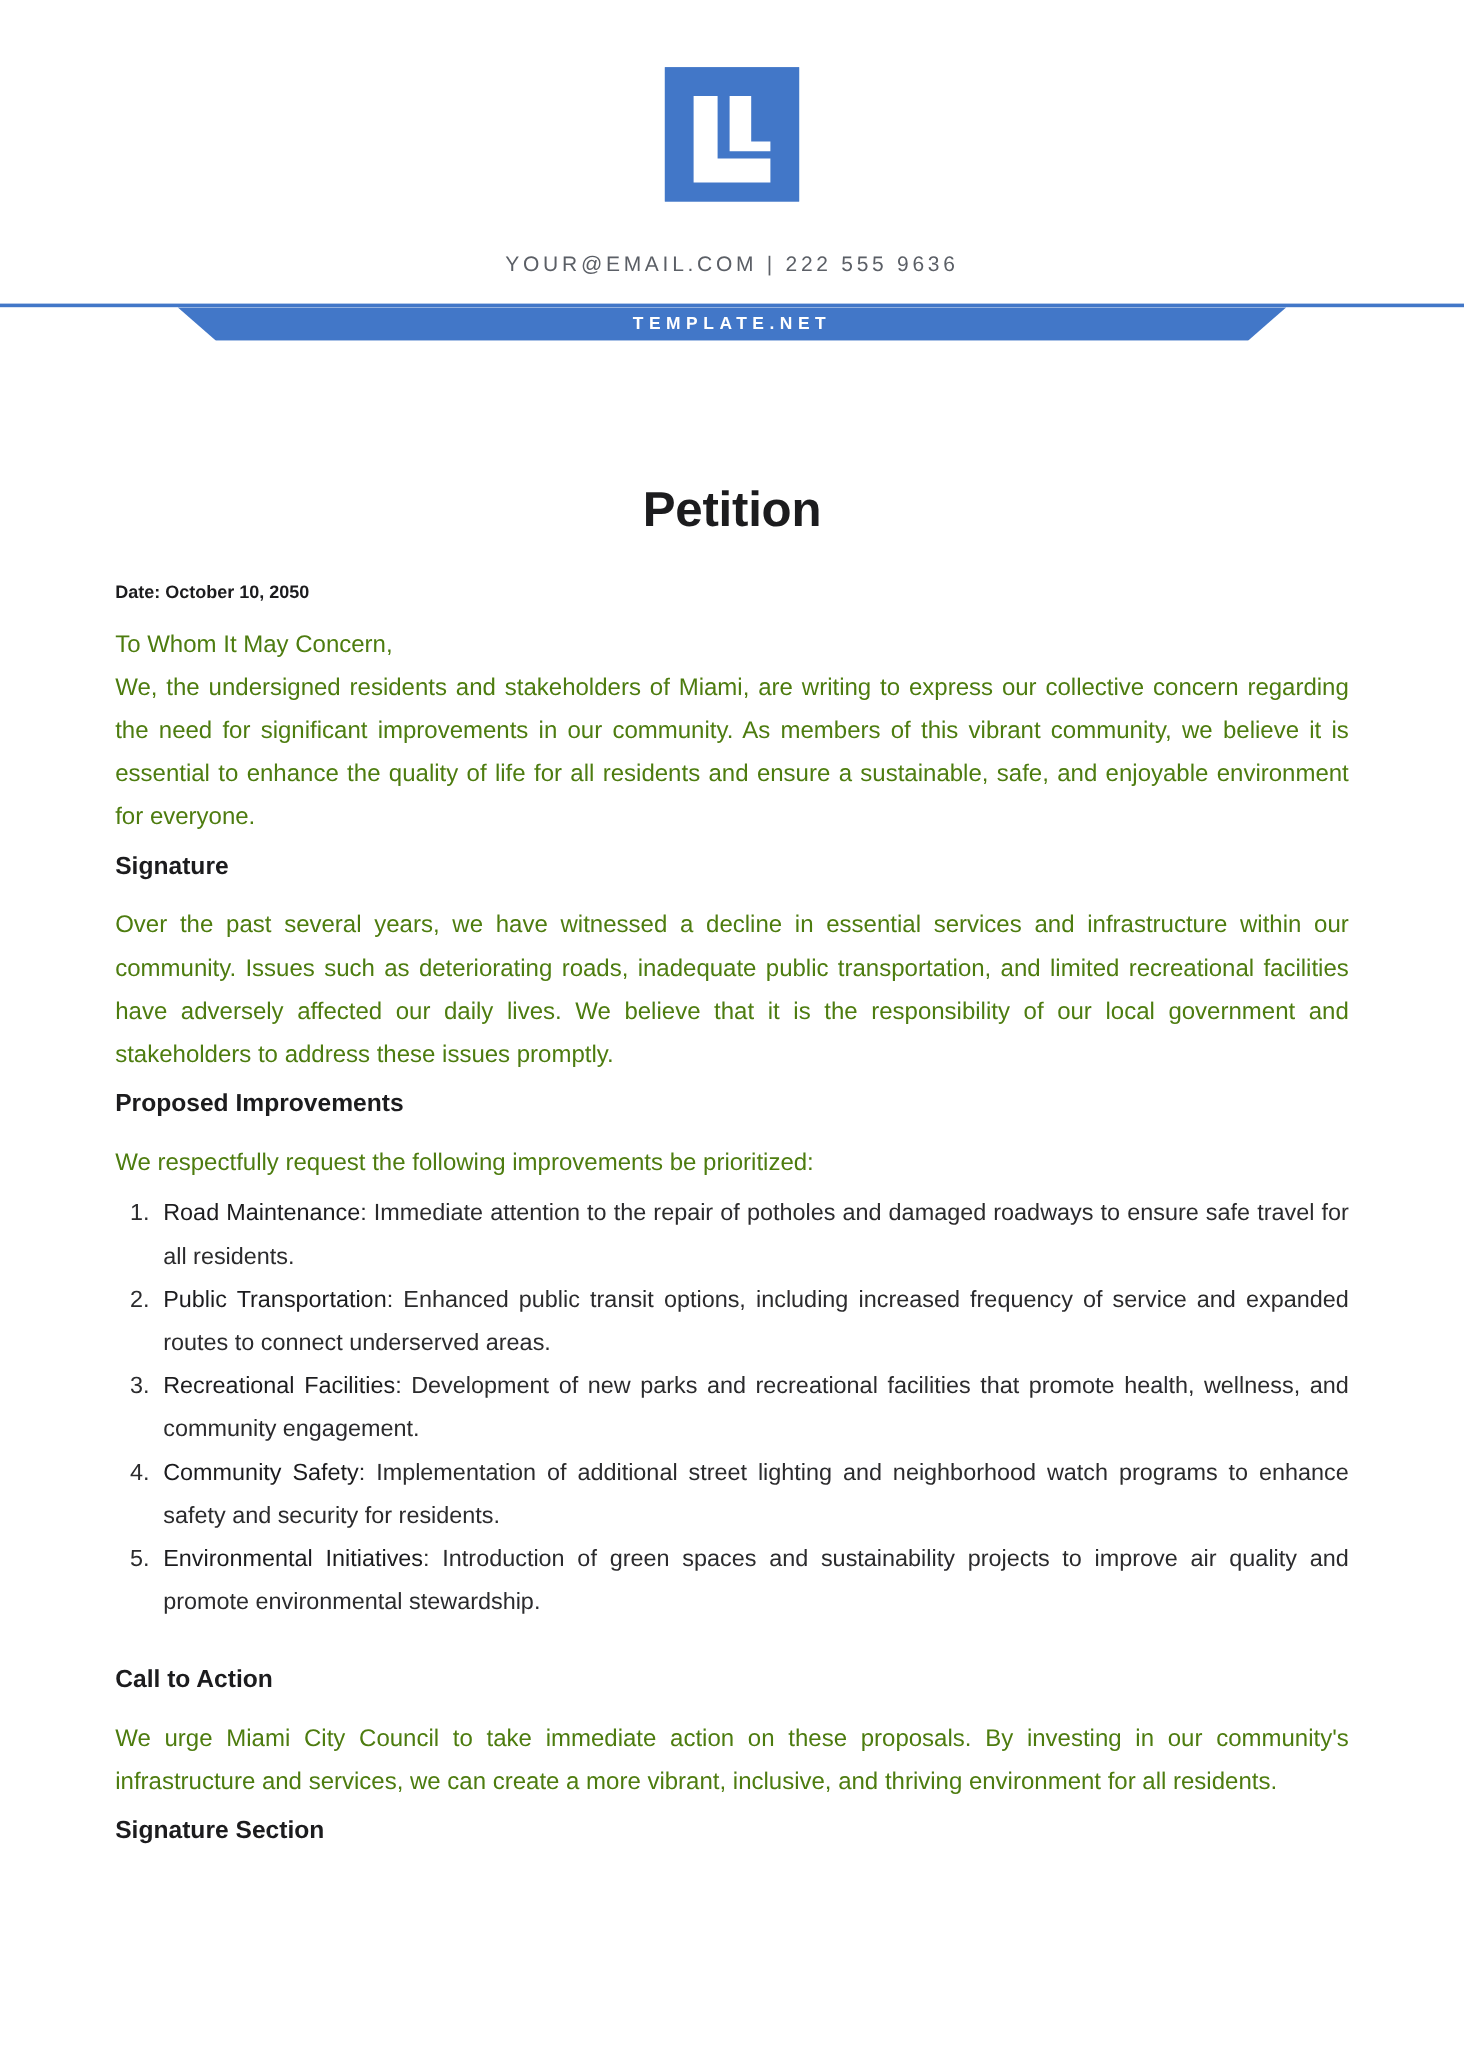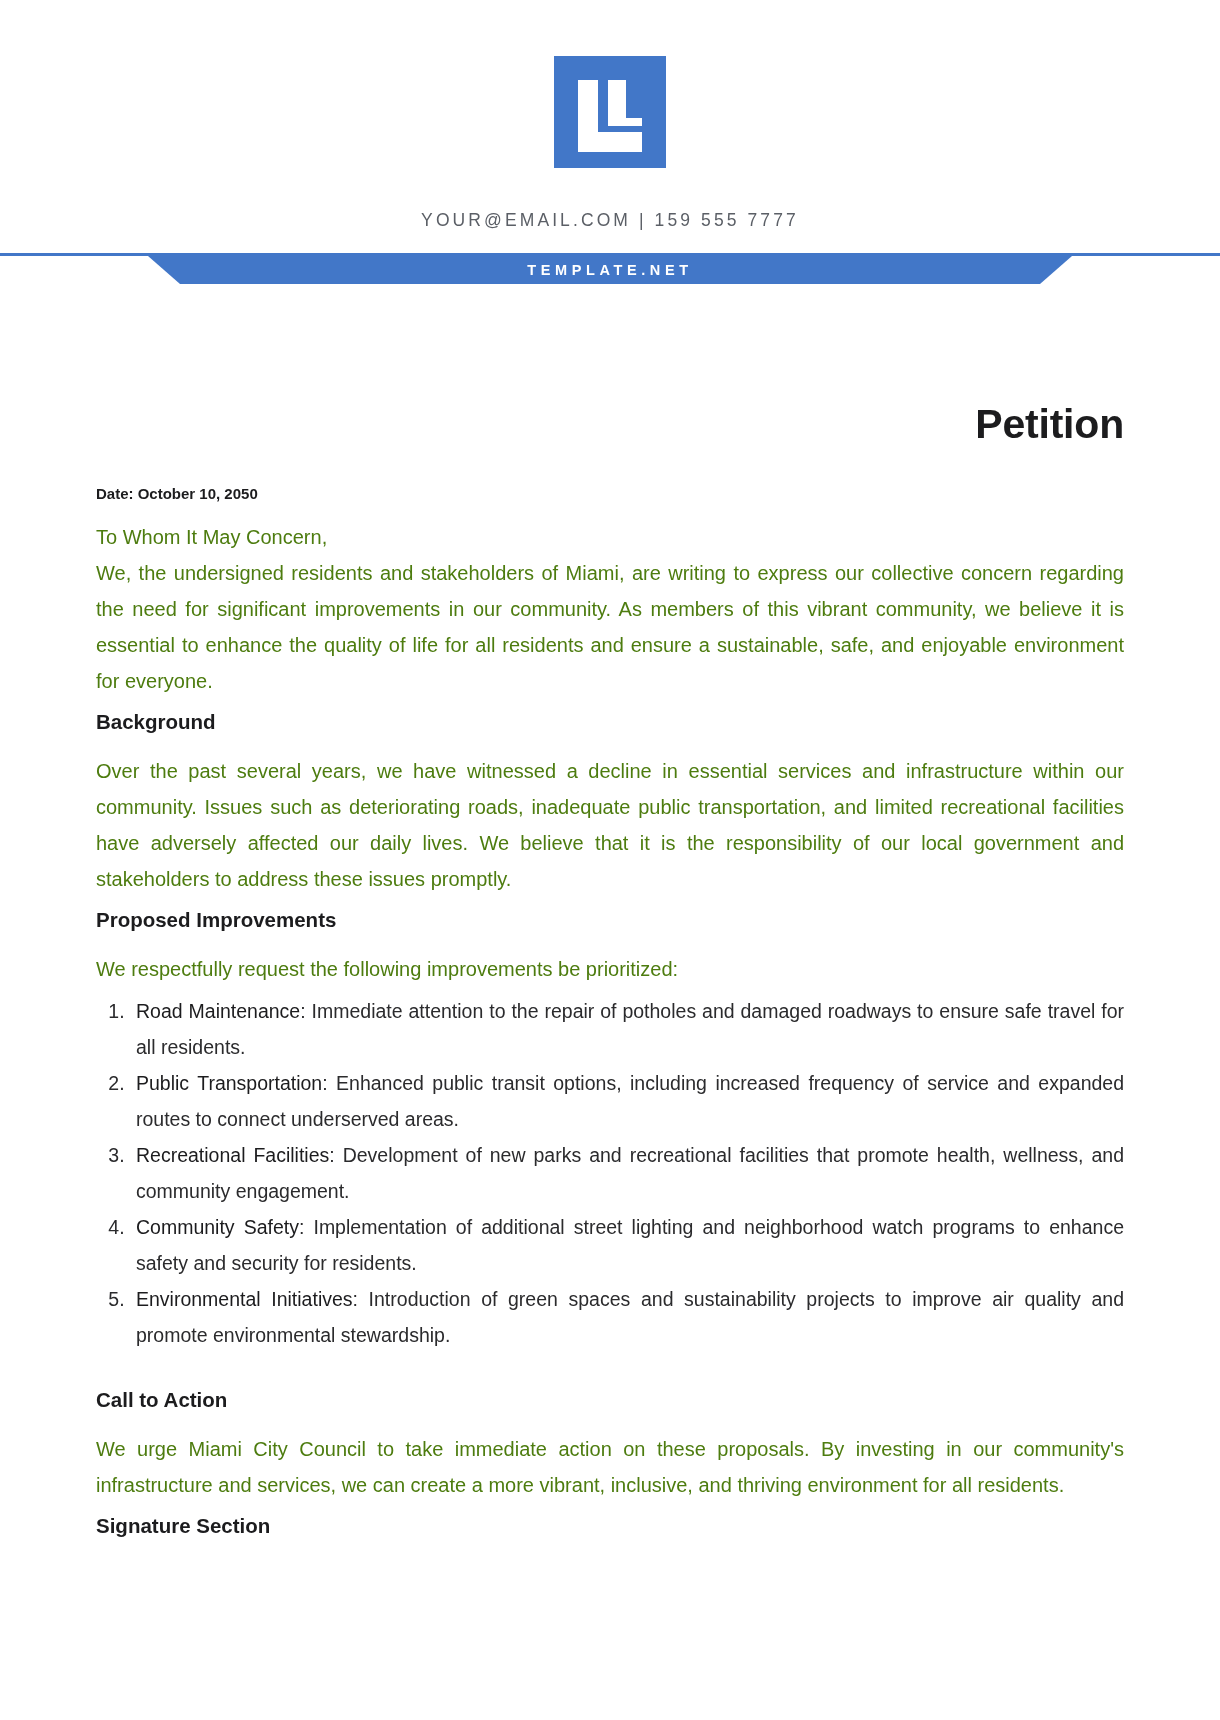--- a/index.html
+++ b/index.html
@@ -88,21 +88,21 @@
     font-weight: 700;
     letter-spacing: 4.6px;
     white-space: nowrap;
   }
 
   
   .doc {
     padding: 0 96px 0 96px;
   }
   .doc-title {
-    text-align: right;
+    text-align: center;
     font-size: 41px;
     font-weight: 700;
     color: #1c1c1e;
     margin-top: 112px;
     margin-bottom: 0;
     letter-spacing: -0.2px;
   }
 
   .date-line {
     margin-top: 38px;
@@ -175,42 +175,42 @@
       <svg width="112" height="112" viewBox="0 0 112 112" aria-hidden="true">
         <rect x="0" y="0" width="112" height="112" fill="#4277c8"></rect>
 
         <path d="M24 24 H44 V76 H88 V96 H24 Z" fill="#ffffff"></path>
 
         <path d="M54 24 H72 V62 H88 V24 H88 V70 H54 Z" fill="#ffffff"></path>
       </svg>
     </div>
   </div>
 
-  <div class="contact-line">YOUR@EMAIL.COM | 159 555 7777</div>
+  <div class="contact-line">YOUR@EMAIL.COM | 222 555 9636</div>
 
   <div class="rule-band">
     <div class="thin-rule"></div>
     <div class="banner">
       <div class="banner-shape"></div>
       <div class="banner-text">TEMPLATE.NET</div>
     </div>
   </div>
 </div>
 
 <div class="doc">
 
   <h1 class="doc-title">Petition</h1>
 
   <div class="date-line">Date: October 10, 2050</div>
 
   <p class="body-text salutation">To Whom It May Concern,</p>
 
   <p class="body-text intro">We, the undersigned residents and stakeholders of Miami, are writing to express our collective concern regarding the need for significant improvements in our community. As members of this vibrant community, we believe it is essential to enhance the quality of life for all residents and ensure a sustainable, safe, and enjoyable environment for everyone.</p>
 
-  <h2 class="section-head">Background</h2>
+  <h2 class="section-head">Signature</h2>
 
   <p class="body-text para-after-head">Over the past several years, we have witnessed a decline in essential services and infrastructure within our community. Issues such as deteriorating roads, inadequate public transportation, and limited recreational facilities have adversely affected our daily lives. We believe that it is the responsibility of our local government and stakeholders to address these issues promptly.</p>
 
   <h2 class="section-head">Proposed Improvements</h2>
 
   <p class="body-text para-after-head">We respectfully request the following improvements be prioritized:</p>
 
   <ol class="improvements">
     <li><b>Road Maintenance</b><span>: Immediate attention to the repair of potholes and damaged roadways to ensure safe travel for all residents.</span></li>
     <li><b>Public Transportation</b><span>: Enhanced public transit options, including increased frequency of service and expanded routes to connect underserved areas.</span></li>

